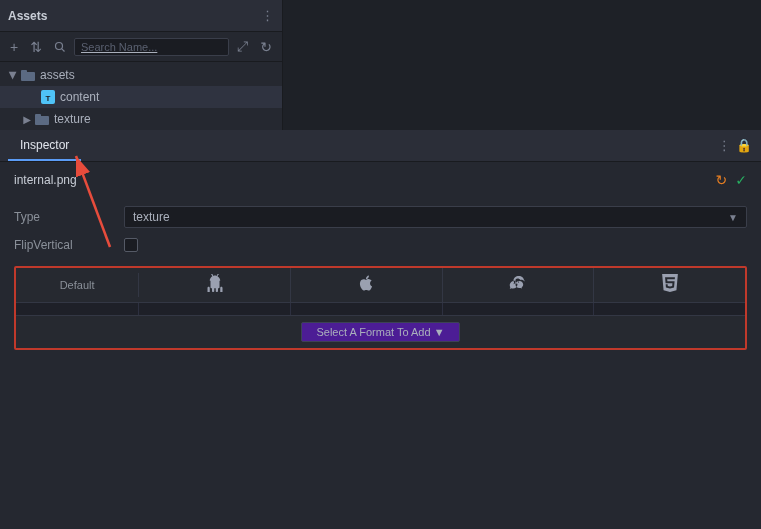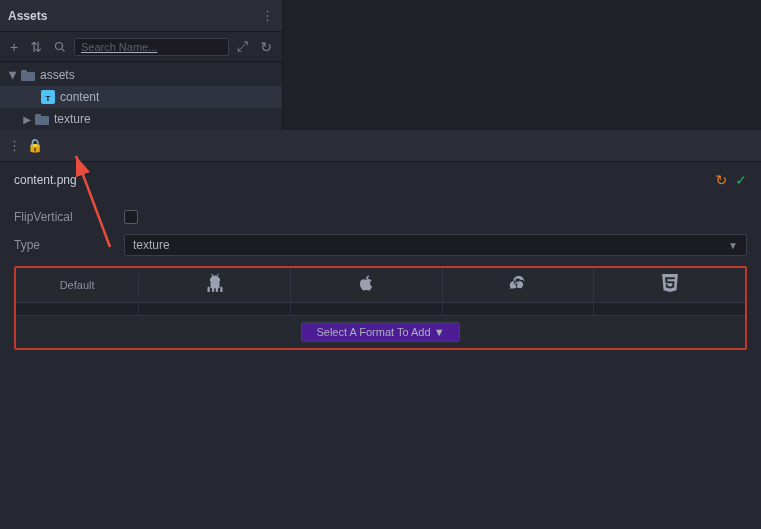--- a/index.html
+++ b/index.html
@@ -433,50 +433,55 @@
             <polygon points="0 0, 8 3, 0 6" fill="#e74c3c"></polygon>
           </marker>
         </defs>
         <line x1="110" y1="185" x2="76" y2="94" stroke="#e74c3c" stroke-width="2.5" marker-end="url(#arrowhead)"></line>
       </svg>
     </div>
   </div>
 
   <div class="right-panel">
     <div class="inspector-header">
+      <div class="tab-bar">
+        <div class="tab active">
+          <span>Inspector</span>
+        </div>
+      </div>
       <div class="right-header-right">
         <span class="menu-dots">⋮</span>
         <span class="lock-icon">🔒</span>
       </div>
     </div>
 
     <div class="inspector-body">
 
       <div class="file-name-row">
-        <span class="file-name">content.png</span>
+        <span class="file-name">internal.png</span>
         <div class="action-icons">
           <span class="action-icon refresh">↻</span>
           <span class="action-icon check">✓</span>
-        </div>
-      </div>
-
-      <div class="prop-row">
-        <span class="prop-label">FlipVertical</span>
-        <div class="prop-value">
-          <div class="checkbox"></div>
         </div>
       </div>
 
       <div class="prop-row">
         <span class="prop-label">Type</span>
         <div class="prop-value">
           <div class="select-control">
             <span>texture</span>
             <span class="select-arrow">▼</span>
           </div>
+        </div>
+      </div>
+
+      <div class="prop-row">
+        <span class="prop-label">FlipVertical</span>
+        <div class="prop-value">
+          <div class="checkbox"></div>
         </div>
       </div>
 
       <div class="format-table-container">
         <div class="format-table-header">
           <div class="format-th">Default</div>
           <div class="format-th">
             <span class="platform-icon">
               
               <svg width="18" height="18" viewBox="0 0 24 24" fill="#9aa0b0">

